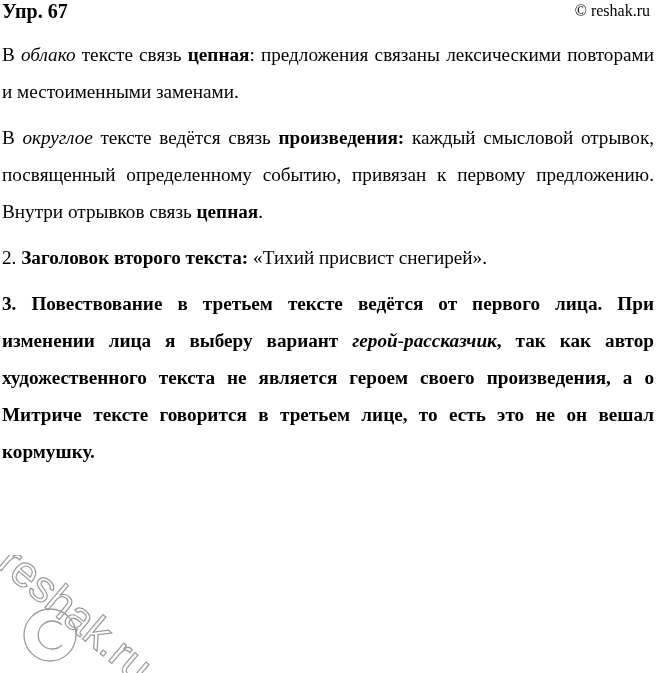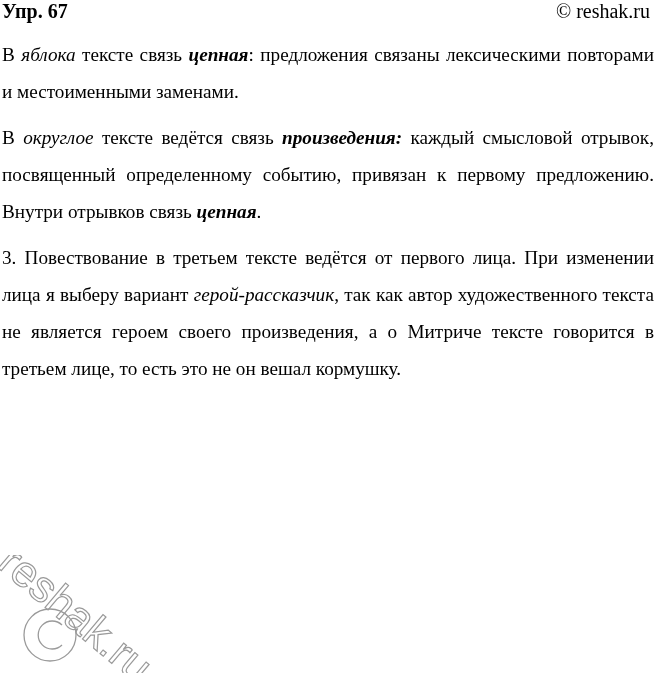--- a/index.html
+++ b/index.html
@@ -6,49 +6,50 @@
   body {
     width: 658px; height: 673px; position: relative; overflow: hidden;
     font-family: "Liberation Serif", "DejaVu Serif", serif;
     color: #000000;
   }
   .header {
     position: absolute; left: 2px; right: 8px; top: 0px; height: 30px;
     display: flex; justify-content: space-between; align-items: flex-start; gap: 18px;
   }
   .ex-title { font-weight: bold; font-size: 20px; line-height: 22px; }
-  .copyright { font-size: 20px; line-height: 22px; }
+  .copyright { font-size: 16px; line-height: 22px; }
   .content {
     position: absolute; left: 2px; width: 652px; top: 36px;
     font-size: 19.2px; line-height: 37px; text-align: justify;
   }
   .content p { margin: 0 0 9px 0; text-align: justify; }
-  .content p.last-para { margin-bottom: 8px; }
+  .content p.last-para { margin-bottom: 8px; font-weight: bold; }
   i { font-style: italic; }
-  .bi { font-style: italic; font-weight: bold; }
+  .bi { font-weight: bold; }
   .watermark {
     position: absolute; left: 0px; top: 555px; width: 150px; height: 120px;
     pointer-events: none;
   }
 </style>
 </head>
 <body>
 
 <div class="header">
   <span class="ex-title">Упр. 67</span>
   <span class="copyright">© reshak.ru</span>
 </div>
 
 <div class="content">
-  <p><span>В </span><i>яблока</i><span> тексте связь </span><span class="bi">цепная</span><span>: предложения связаны лексическими повторами и местоименными заменами.</span></p>
+  <p><span>В </span><i>облако</i><span> тексте связь </span><span class="bi">цепная</span><span>: предложения связаны лексическими повторами и местоименными заменами.</span></p>
 
 
   <p><span>В </span><i>округлое</i><span> тексте ведётся связь </span><span class="bi">произведения:</span><span> каждый смысловой отрывок, посвященный определенному событию, привязан к первому предложению. Внутри отрывков связь </span><span class="bi">цепная</span><span>.</span></p>
 
 
+  <p><span>2. </span><span class="bi">Заголовок второго текста:</span><span> «Тихий присвист снегирей».</span></p>
 
   <p class="last-para"><span>3. Повествование в третьем тексте ведётся от первого лица. При изменении лица я выберу вариант </span><i>герой-рассказчик</i><span>, так как автор художественного текста не является героем своего произведения, а о Митриче тексте говорится в третьем лице, то есть это не он вешал кормушку.</span></p>
 </div>
 
 <svg class="watermark" viewBox="0 0 150 120" xmlns="http://www.w3.org/2000/svg">
   <g fill="none" stroke="#9a9a9a" stroke-width="1.3">
     <circle cx="50" cy="80" r="26"></circle>
     <path d="M62 70 A14 14 0 1 0 62 90"></path>
   </g>
   <text x="0" y="20" font-family="Liberation Sans, sans-serif" font-size="44" fill="none" stroke="#9a9a9a" stroke-width="1.2" transform="rotate(40 10 10)">reshak.ru</text>

